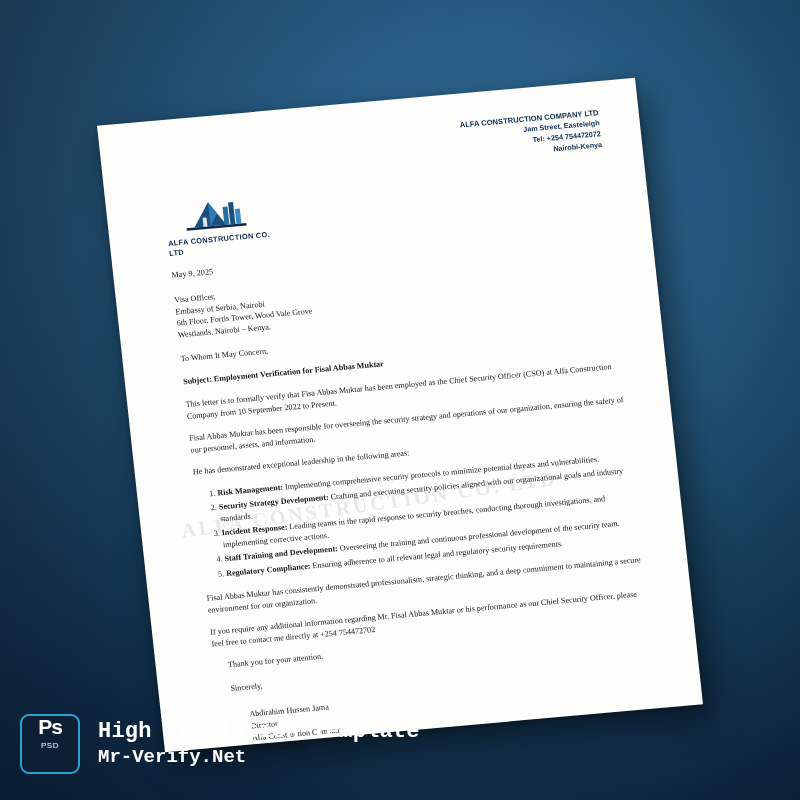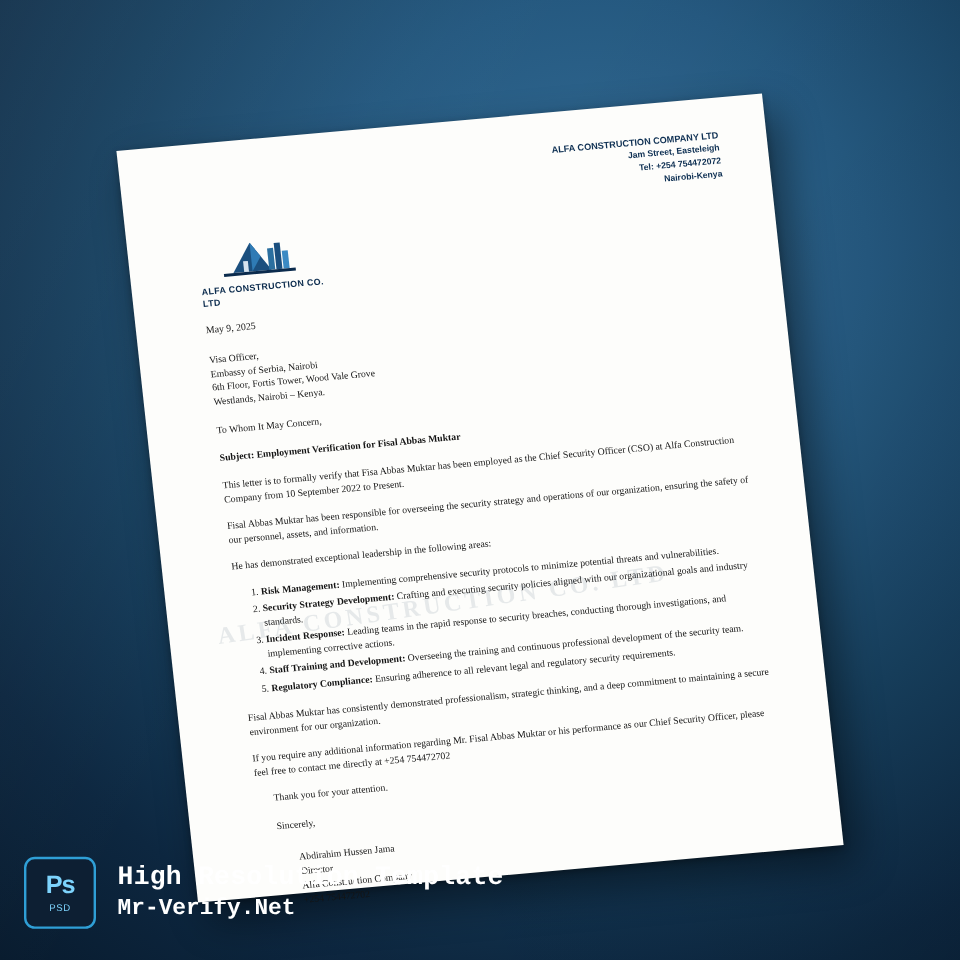--- a/index.html
+++ b/index.html
@@ -134,25 +134,24 @@
     align-items: center;
     padding-left: 20px;
     box-sizing: border-box;
   }
   .psd-badge {
     width: 56px;
     height: 56px;
     border-radius: 9px;
     background: #0d1f33;
     border: 2px solid #2f9fd6;
-    color: #7dd3fc;
+    color: #ffffff;
     display: flex;
     flex-direction: column;
     align-items: center;
-    justify-content: center;
     font-family: "Liberation Sans", sans-serif;
     flex: none;
   }
   .psd-badge .ps {
     font-size: 21px;
     font-weight: bold;
     line-height: 1;
     letter-spacing: -1px;
   }
   .psd-badge .psd {

